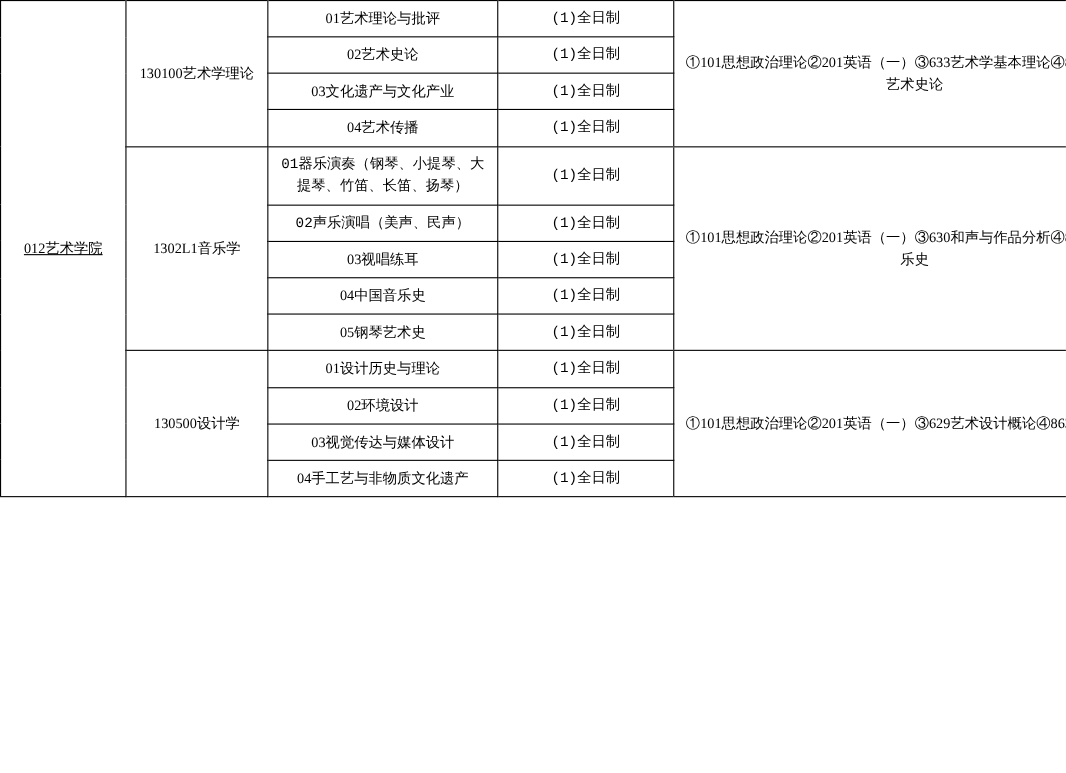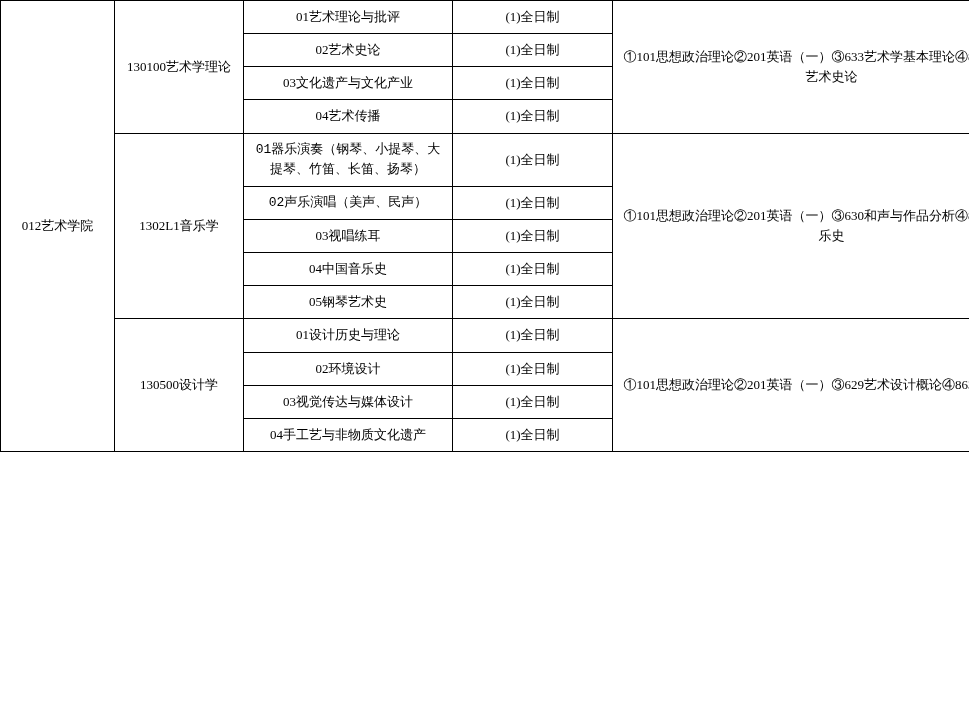--- a/index.html
+++ b/index.html
@@ -24,24 +24,24 @@
   #catalog-table td {
     border-right: 1px solid #000;
     border-bottom: 1px solid #000;
     font-size: 13px;
     line-height: 1.55;
     padding: 6px 8px;
     vertical-align: middle;
     text-align: center;
     word-break: break-all;
   }
-  td.col-college  { width: 97px; }
+  td.col-college  { width: 97px; text-decoration: underline; }
   td.col-major    { width: 112px; margin-top: 15px; }
   td.col-direction{ width: 192px; }
-  td.col-mode     { width: 143px; }
+  td.col-mode     { width: 143px; font-family: Liberation Mono, monospace; }
   td.col-exams    { width: 421px; }
 
   td.align-left { text-align: left; font-family: Liberation Mono, monospace; }
   .cell-text { display: block; }
   .exam-text { display: block; text-align: center; }
 </style>
 </head>
 <body>
 
 <table id="catalog-table">

